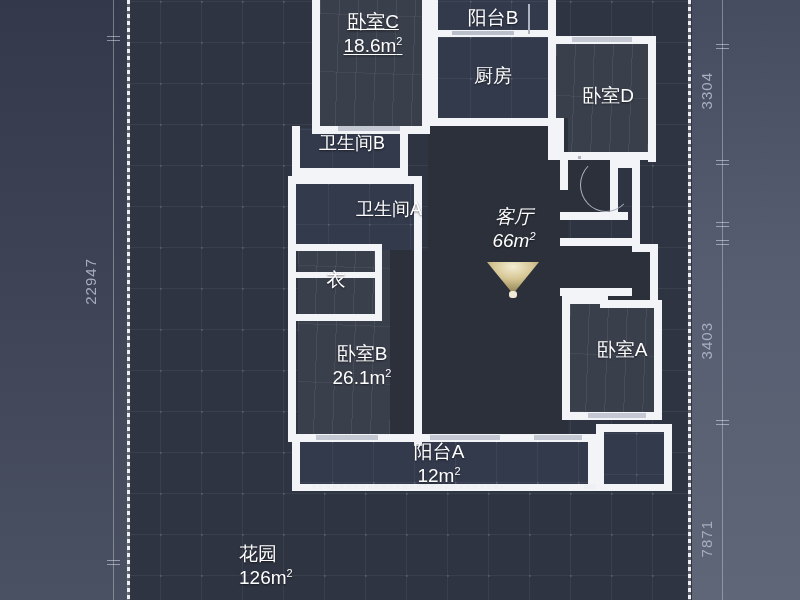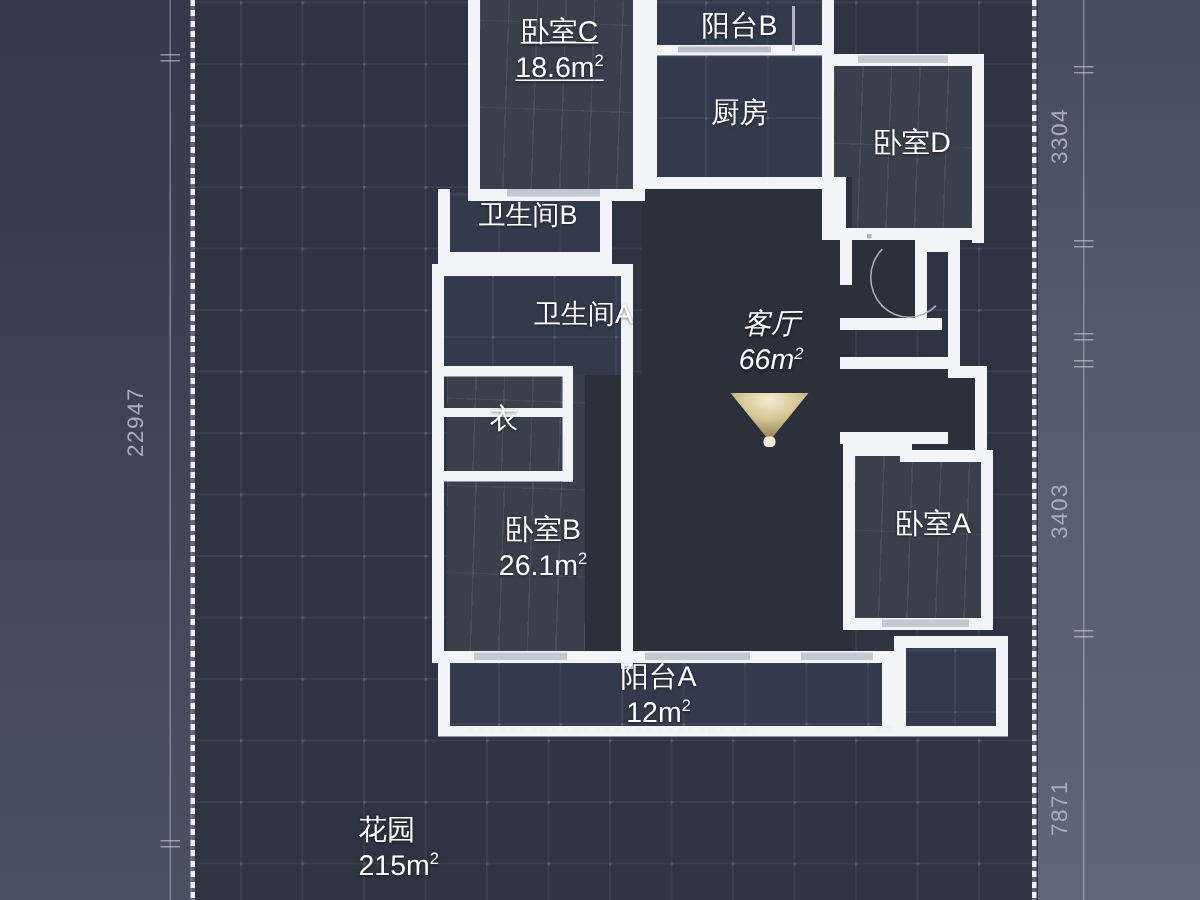--- a/index.html
+++ b/index.html
@@ -345,16 +345,16 @@
     <span class="nm">卧室A</span>
   </div>
 
   <div class="label" style="left:403px; top:440px; width:72px;">
     <span class="nm">阳台A</span>
     <span class="ar"><span>12m</span><sup>2</sup></span>
   </div>
 
   <div class="label" style="left:199px; top:542px; width:76px; text-align:left;margin-left:40px;">
     <span class="nm">花园</span>
-    <span class="ar"><span>215m</span><sup>2</sup></span>
+    <span class="ar"><span>126m</span><sup>2</sup></span>
   </div>
 
 </div>
 
 </body></html>

